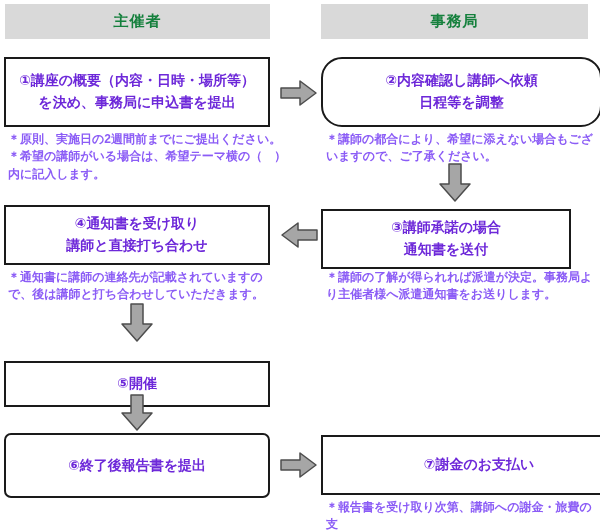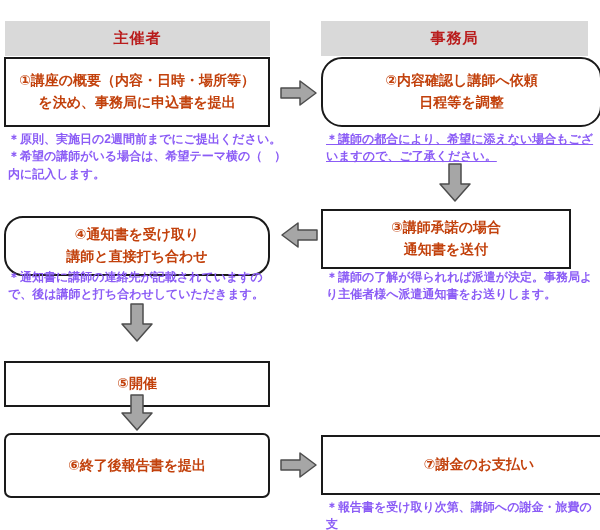--- a/index.html
+++ b/index.html
@@ -16,35 +16,34 @@
     overflow: hidden;
   }
   .col-header {
     position: absolute;
     background: #d9d9d9;
     display: flex;
     align-items: center;
     justify-content: center;
     font-size: 15px;
     font-weight: bold;
-    color: #b91c1c;
+    color: #15803d;
     letter-spacing: 1px;
-    margin-top: 17px;
   }
   .flow-box {
     position: absolute;
     background: #ffffff;
     border: 2px solid #1a1a1a;
     display: flex;
     align-items: center;
     justify-content: center;
     text-align: center;
     font-size: 14px;
     font-weight: bold;
-    color: #c2410c;
+    color: #6d28d9;
     line-height: 1.55;
     white-space: pre-line;
     box-sizing: border-box;
   }
   .note {
     position: absolute;
     font-size: 12px;
     font-weight: bold;
     color: #8b5cf6;
     line-height: 1.45;
@@ -72,39 +71,39 @@
       <polygon points="1,10 20,10 20,3 36,15 20,27 20,20 1,20" fill="#a6a6a6" stroke="#4d4d4d" stroke-width="1.5" stroke-linejoin="round"></polygon>
     </svg>
   </div>
 
   <div class="flow-box" style="left:321px; top:57px; width:281px; height:70px;border-radius:21px;">②内容確認し講師へ依頼
 日程等を調整</div>
 
   <div class="note" style="left:8px; top:131px; width:280px;">＊原則、実施日の2週間前までにご提出ください。
 ＊希望の講師がいる場合は、希望テーマ横の（　）
 内に記入します。</div>
-  <div class="note" style="left:326px; top:131px; width:268px;text-decoration:underline;">＊講師の都合により、希望に添えない場合もござ
+  <div class="note" style="left:326px; top:131px; width:268px;">＊講師の都合により、希望に添えない場合もござ
 いますので、ご了承ください。</div>
 
   <div class="arrow" style="left:437px; top:163px;">
     <svg width="36" height="40" viewBox="0 0 36 40">
       <polygon points="12,1 24,1 24,21 33,21 18,38 3,21 12,21" fill="#a6a6a6" stroke="#4d4d4d" stroke-width="1.5" stroke-linejoin="round"></polygon>
     </svg>
   </div>
 
   <div class="flow-box" style="left:321px; top:209px; width:250px; height:60px;">③講師承諾の場合
 通知書を送付</div>
 
   <div class="arrow" style="left:280px; top:220px;">
     <svg width="38" height="30" viewBox="0 0 38 30">
       <polygon points="37,10 18,10 18,3 2,15 18,27 18,20 37,20" fill="#a6a6a6" stroke="#4d4d4d" stroke-width="1.5" stroke-linejoin="round"></polygon>
     </svg>
   </div>
 
-  <div class="flow-box" style="left:4px; top:216px; width:266px; height:60px;border-radius:19px;">④通知書を受け取り
+  <div class="flow-box" style="left:4px; top:205px; width:266px; height:60px;">④通知書を受け取り
 講師と直接打ち合わせ</div>
 
   <div class="note" style="left:8px; top:269px; width:285px;">＊通知書に講師の連絡先が記載されていますの
 で、後は講師と打ち合わせしていただきます。</div>
   <div class="note" style="left:326px; top:269px; width:268px;">＊講師の了解が得られれば派遣が決定。事務局よ
 り主催者様へ派遣通知書をお送りします。</div>
 
   <div class="arrow" style="left:119px; top:303px;">
     <svg width="36" height="40" viewBox="0 0 36 40">
       <polygon points="12,1 24,1 24,21 33,21 18,38 3,21 12,21" fill="#a6a6a6" stroke="#4d4d4d" stroke-width="1.5" stroke-linejoin="round"></polygon>

